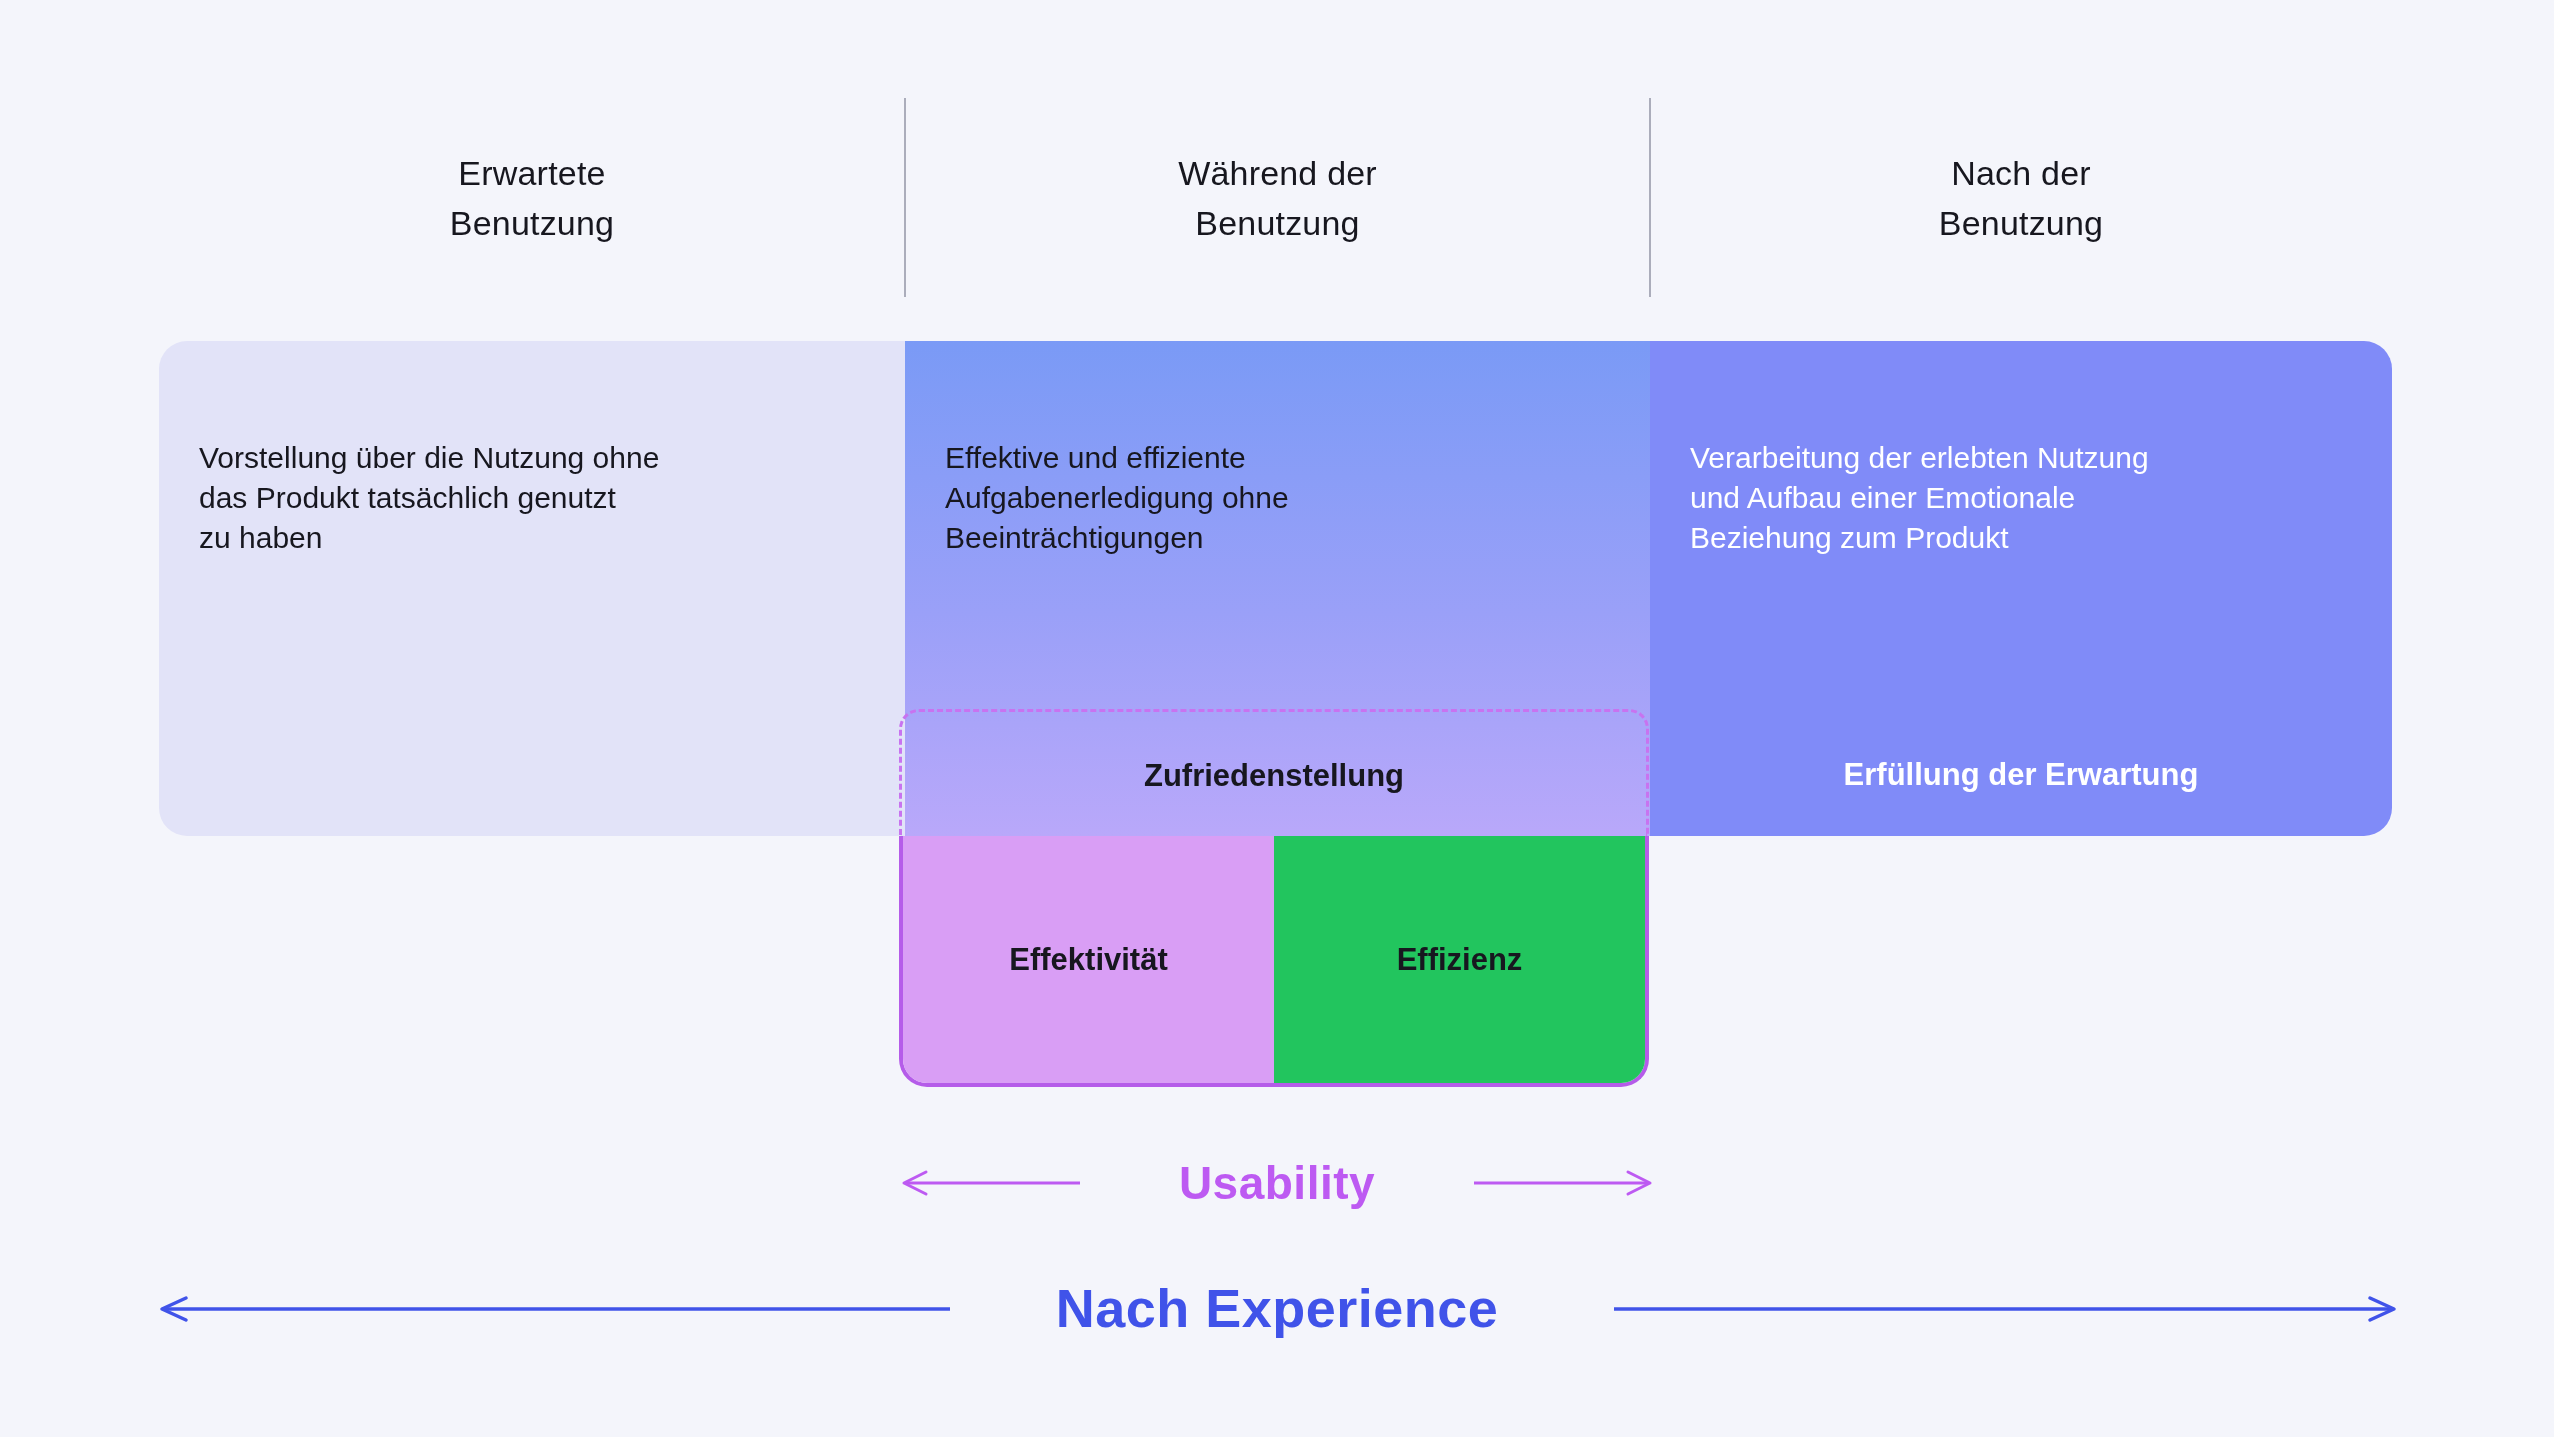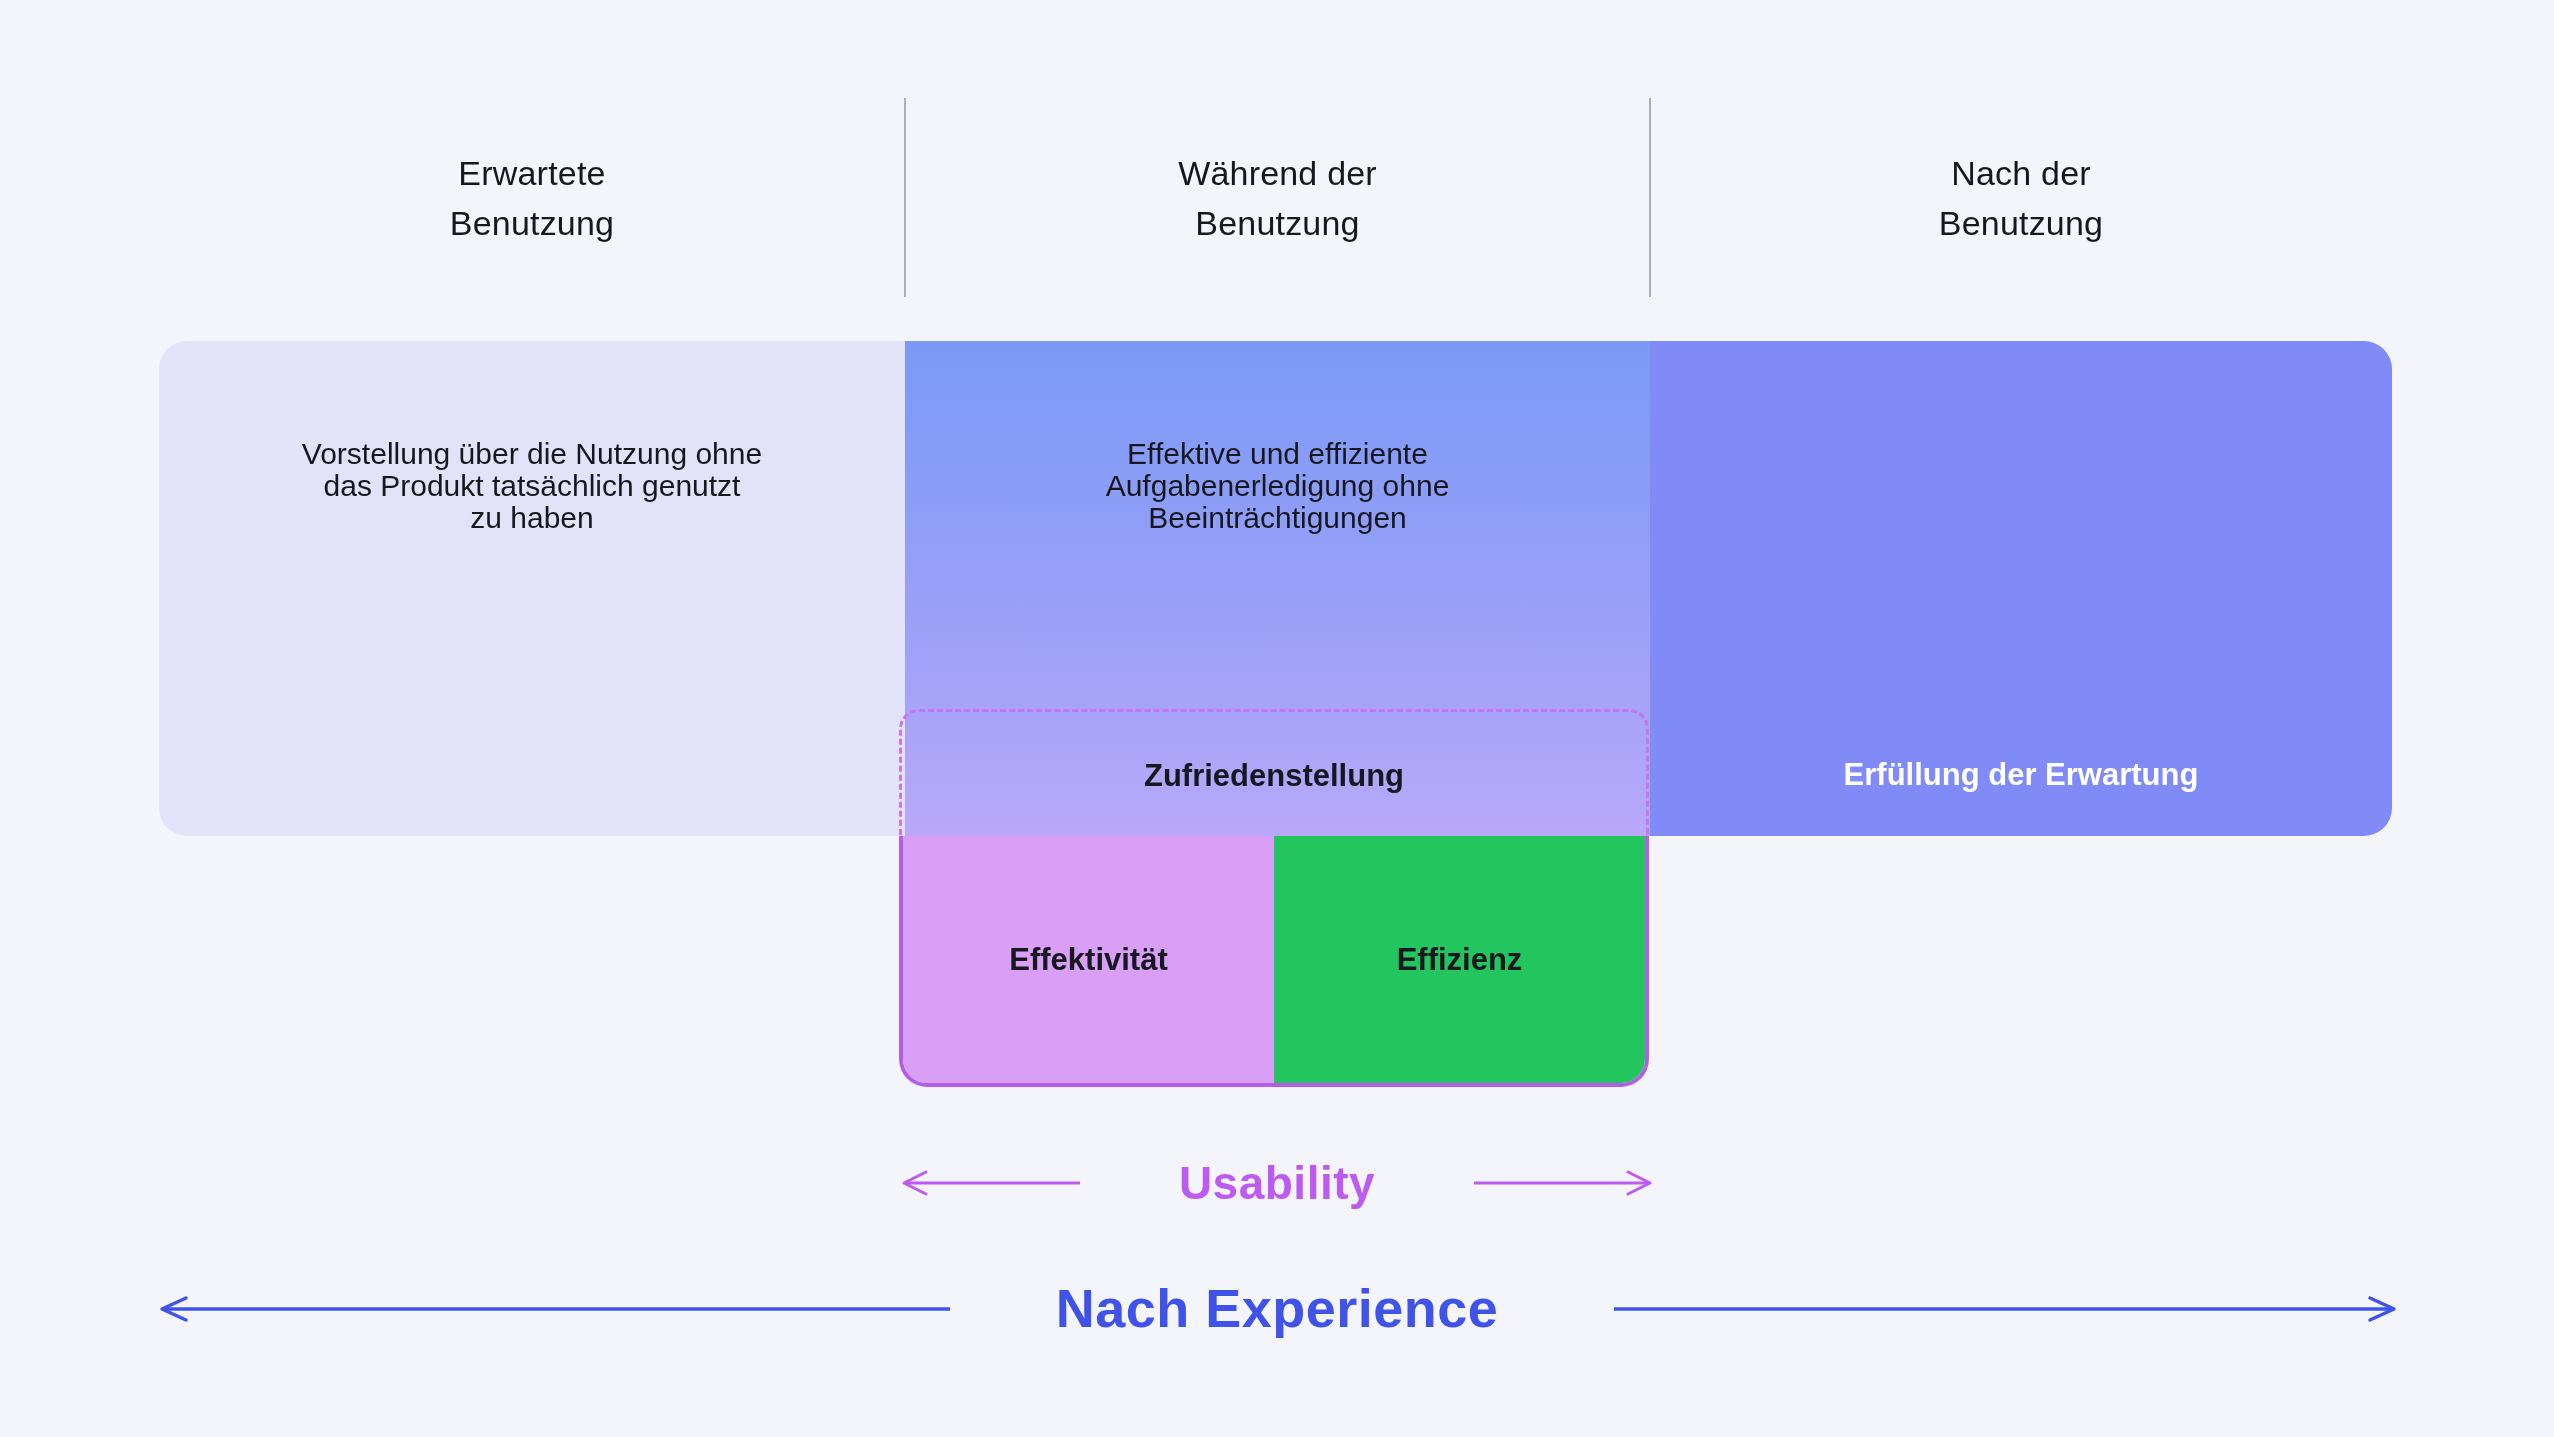--- a/index.html
+++ b/index.html
@@ -41,22 +41,21 @@
     left:905px;width:745px;
     background:linear-gradient(180deg,#7a9af6 0%,#9aa0f8 55%,#b9a8fa 100%);
   }
   .box-right{
     left:1650px;width:742px;
     background:#808bf8;
     border-radius:0 28px 28px 0;
   }
   .box-desc{
     position:absolute;top:97px;left:40px;right:40px;
-    font-size:30px;line-height:32px;font-weight:400;
-    text-align:center;
+    font-size:30px;line-height:40px;font-weight:400;
   }
   .box-right .box-desc{color:#ffffff;}
   .box-label{
     position:absolute;top:407px;left:20px;right:20px;height:54px;
     line-height:54px;font-size:31px;font-weight:600;text-align:center;
   }
   .box-right .box-label{color:#ffffff;}
 
   
   .usability-top{
@@ -113,20 +112,23 @@
 zu haben</div>
   </div>
 
   <div class="band-box box-mid">
     <div class="box-desc pre">Effektive und effiziente
 Aufgabenerledigung ohne
 Beeinträchtigungen</div>
   </div>
 
   <div class="band-box box-right">
+    <div class="box-desc pre">Verarbeitung der erlebten Nutzung
+und Aufbau einer Emotionale
+Beziehung zum Produkt</div>
     <div class="box-label">Erfüllung der Erwartung</div>
   </div>
 
   <div class="usability-top">
     <div class="row-label">Zufriedenstellung</div>
   </div>
 
   <div class="usability-bottom">
     <div class="u-row row-effektivitaet">
       <div class="row-label">Effektivität</div>

